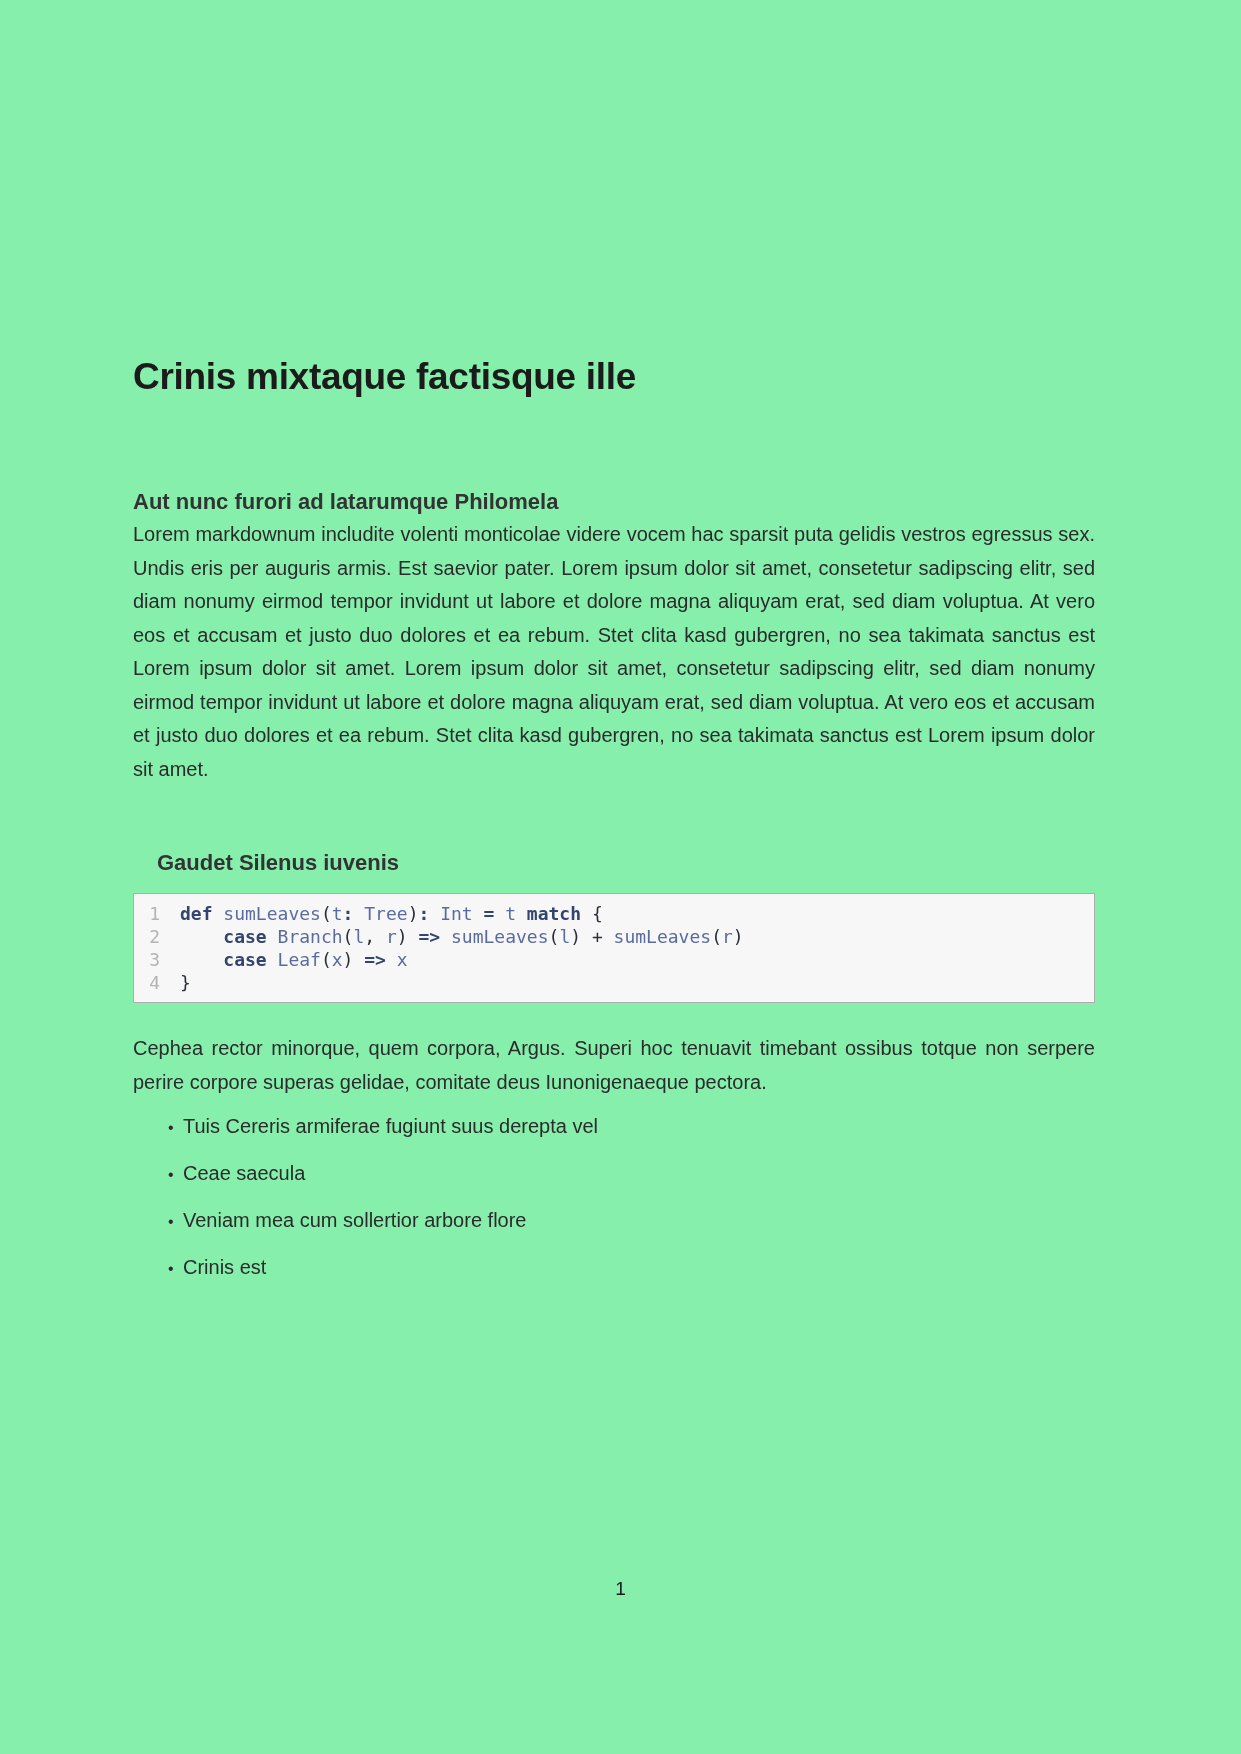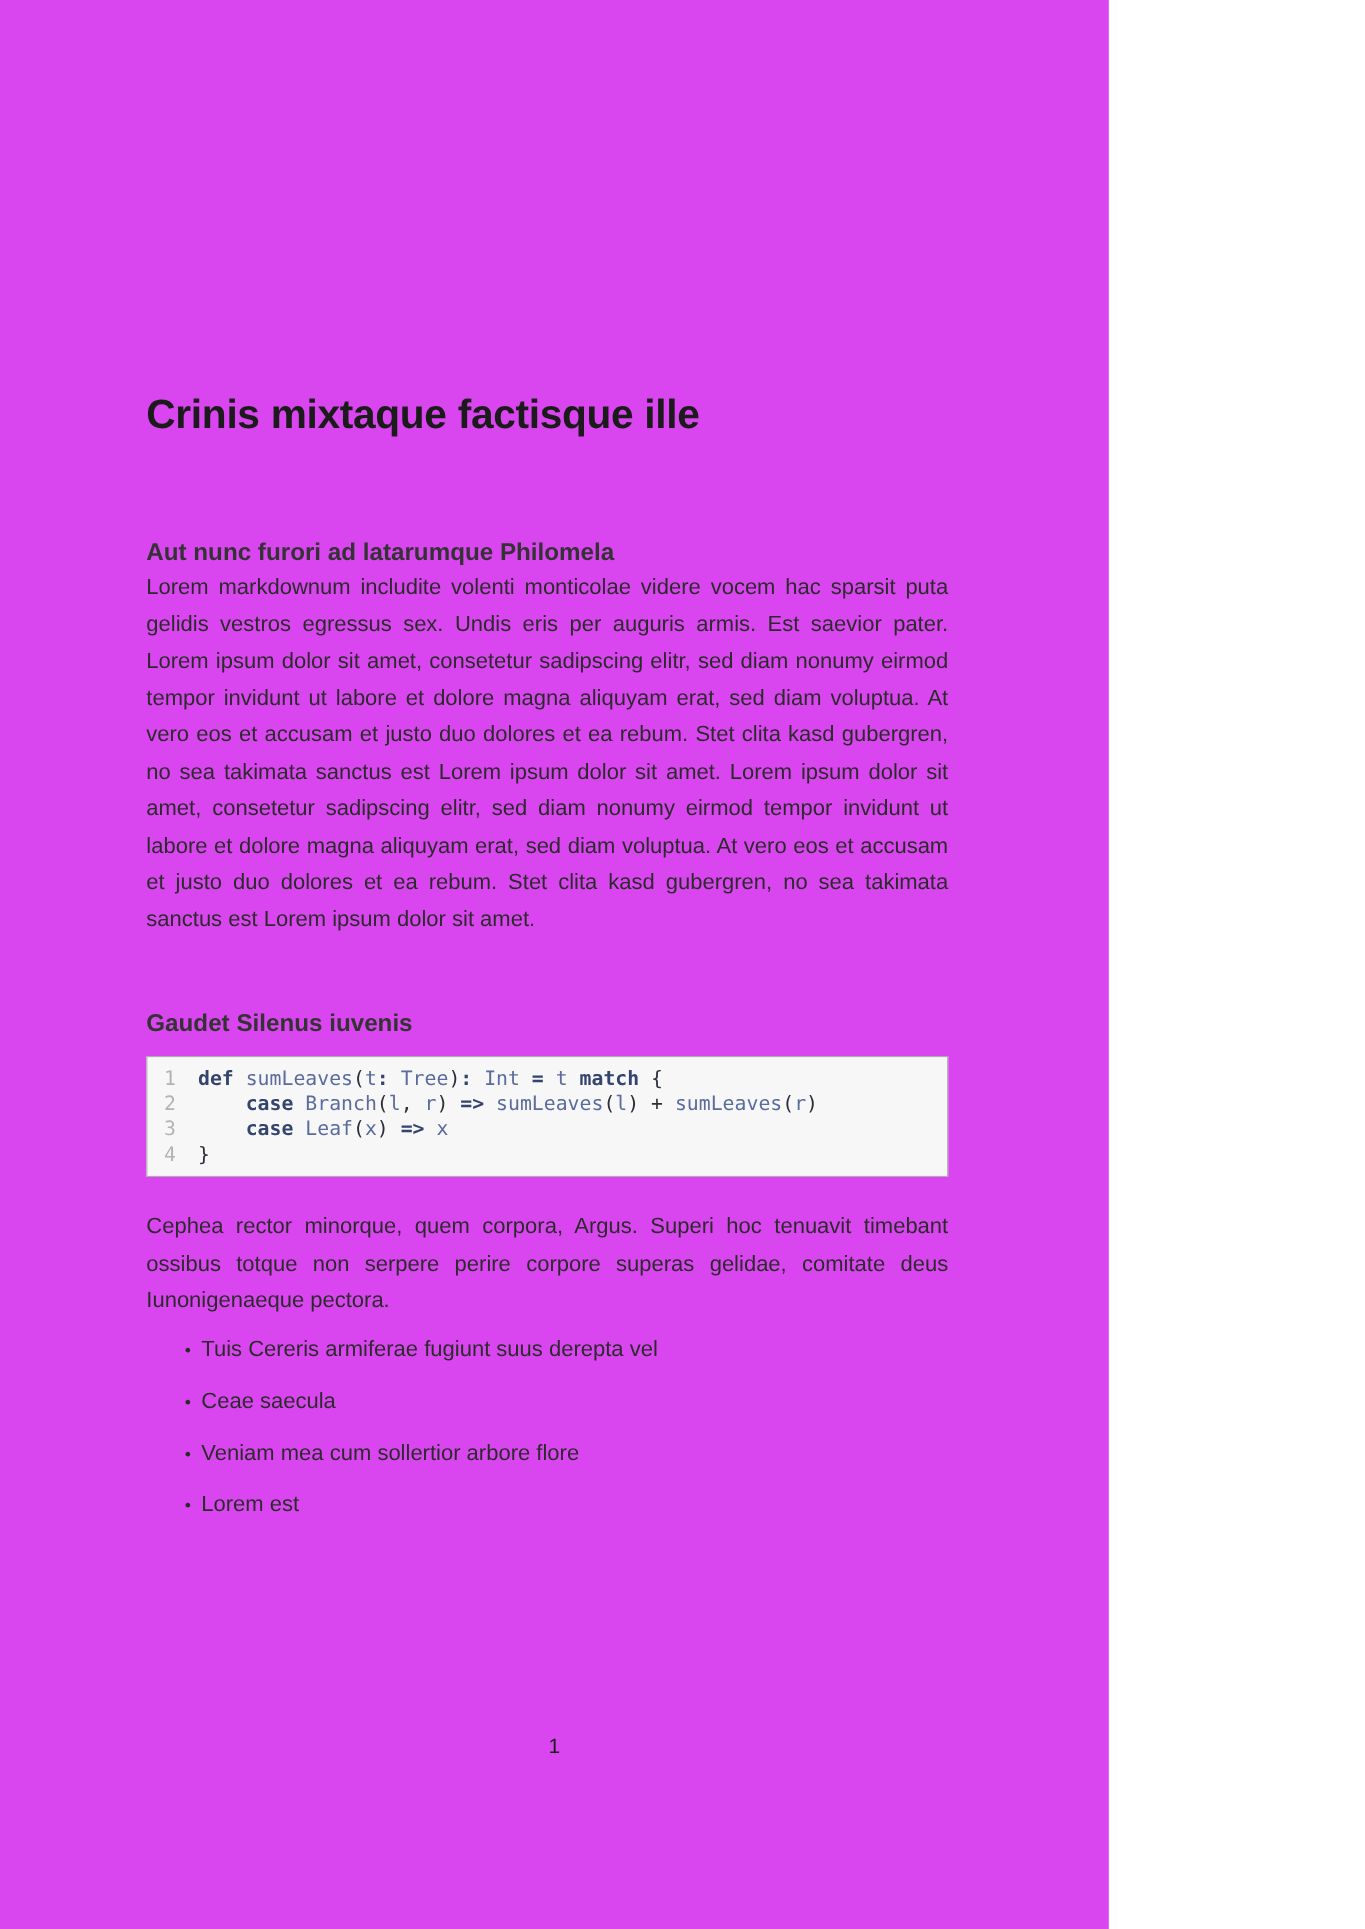--- a/index.html
+++ b/index.html
@@ -2,23 +2,23 @@
 <html><head>
 <meta charset="utf-8">
 <style>
   html, body {
     margin: 0;
     padding: 0;
     background: #ffffff;
   }
   .page {
     position: relative;
-    width: 1008px;
+    width: 1241px;
     height: 1754px;
-    background: #d946ef;
+    background: #86efac;
     box-sizing: border-box;
     padding: 0 146px 0 133px;
     font-family: "Liberation Sans", "DejaVu Sans", sans-serif;
     color: #2b2b2b;
     overflow: hidden;
   }
   .title {
     margin: 355px 0 0 0;
     font-size: 37px;
     line-height: 44px;
@@ -27,21 +27,21 @@
     color: #1b1b1b;
   }
   .h2 {
     font-size: 22px;
     line-height: 32px;
     font-weight: 700;
     color: #333333;
     margin: 0;
   }
   .h2-1 { margin-top: 87px; }
-  .h2-2 { margin-top: 61px; }
+  .h2-2 { margin-top: 61px; margin-left: 24px; }
   .para {
     font-size: 20px;
     line-height: 33.5px;
     text-align: justify;
     margin: 0;
     color: #2b2b2b;
   }
   .para1 { }
   .para2 { margin-top: 43px; }
   .para3 { margin-top: 29px; }
@@ -122,21 +122,21 @@
     <li>
       <span class="bullet">•</span><span>Tuis Cereris armiferae fugiunt suus derepta vel</span>
     </li>
     <li>
       <span class="bullet">•</span><span>Ceae saecula</span>
     </li>
     <li>
       <span class="bullet">•</span><span>Veniam mea cum sollertior arbore flore</span>
     </li>
     <li>
-      <span class="bullet">•</span><span>Lorem est</span>
+      <span class="bullet">•</span><span>Crinis est</span>
     </li>
   </ul>
 
   <div class="footer">
     <span>1</span>
   </div>
 
 </div>
 
 </body></html>

